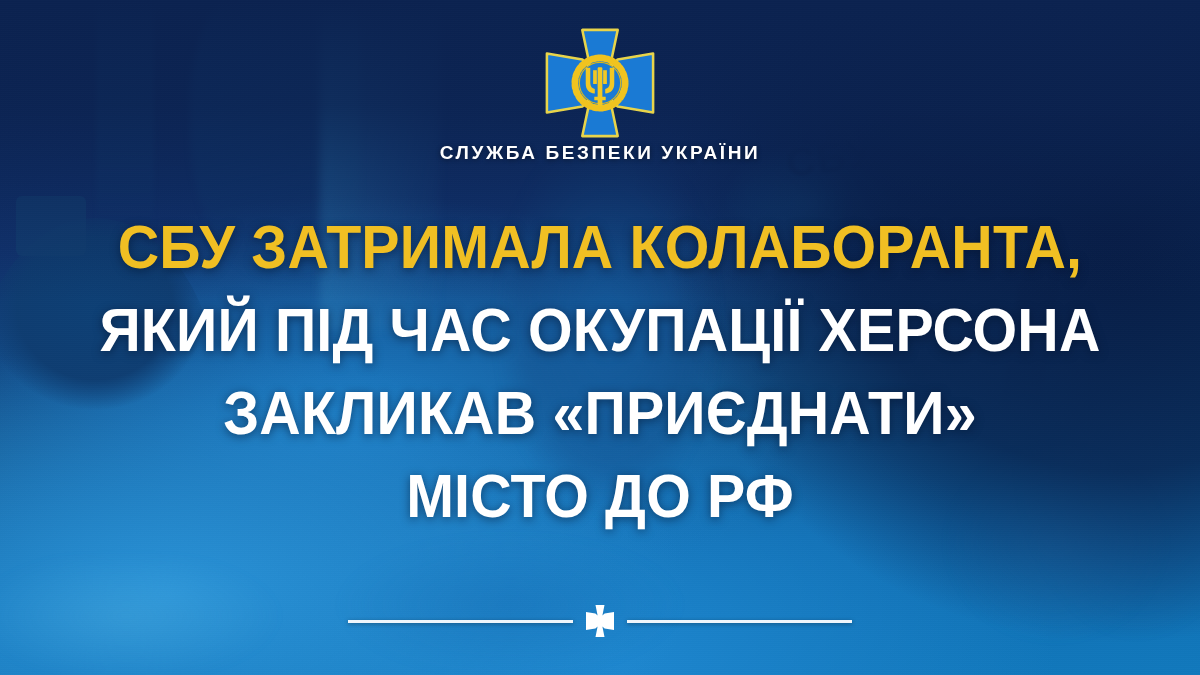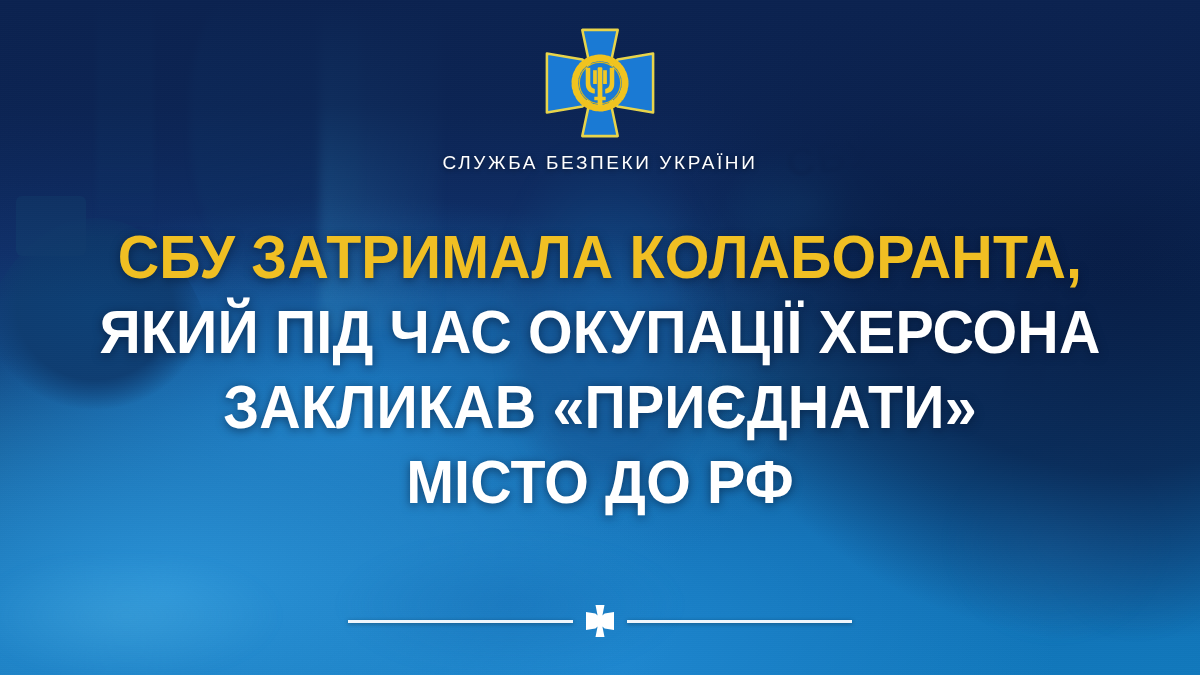--- a/index.html
+++ b/index.html
@@ -134,37 +134,36 @@
   }
 
   .emblem-wrap {
     margin-top: 24px;
     width: 118px;
     height: 118px;
   }
   .emblem-wrap svg { display: block; width: 100%; height: 100%; }
 
   .org-name {
-    margin-top: 10px;
     color: #ffffff;
     font-size: 19px;
-    font-weight: 400;
+    font-weight: 700;
     letter-spacing: 2.6px;
     text-shadow: 0 1px 5px rgba(0,0,0,.45);
     white-space: nowrap;
     text-align: center;
   }
 
   .headline {
     margin-top: 46px;
     width: 1200px;
     text-align: center;
     display: flex;
     flex-direction: column;
-    gap: 0;
+    gap: 8px;
   }
   .hl-line {
     font-weight: 700;
     font-size: 61px;
     line-height: 75px;
     letter-spacing: 0.2px;
     text-transform: uppercase;
     transform: scaleX(0.94);
     white-space: nowrap;
     text-shadow: 0 2px 10px rgba(3,18,44,.55);

